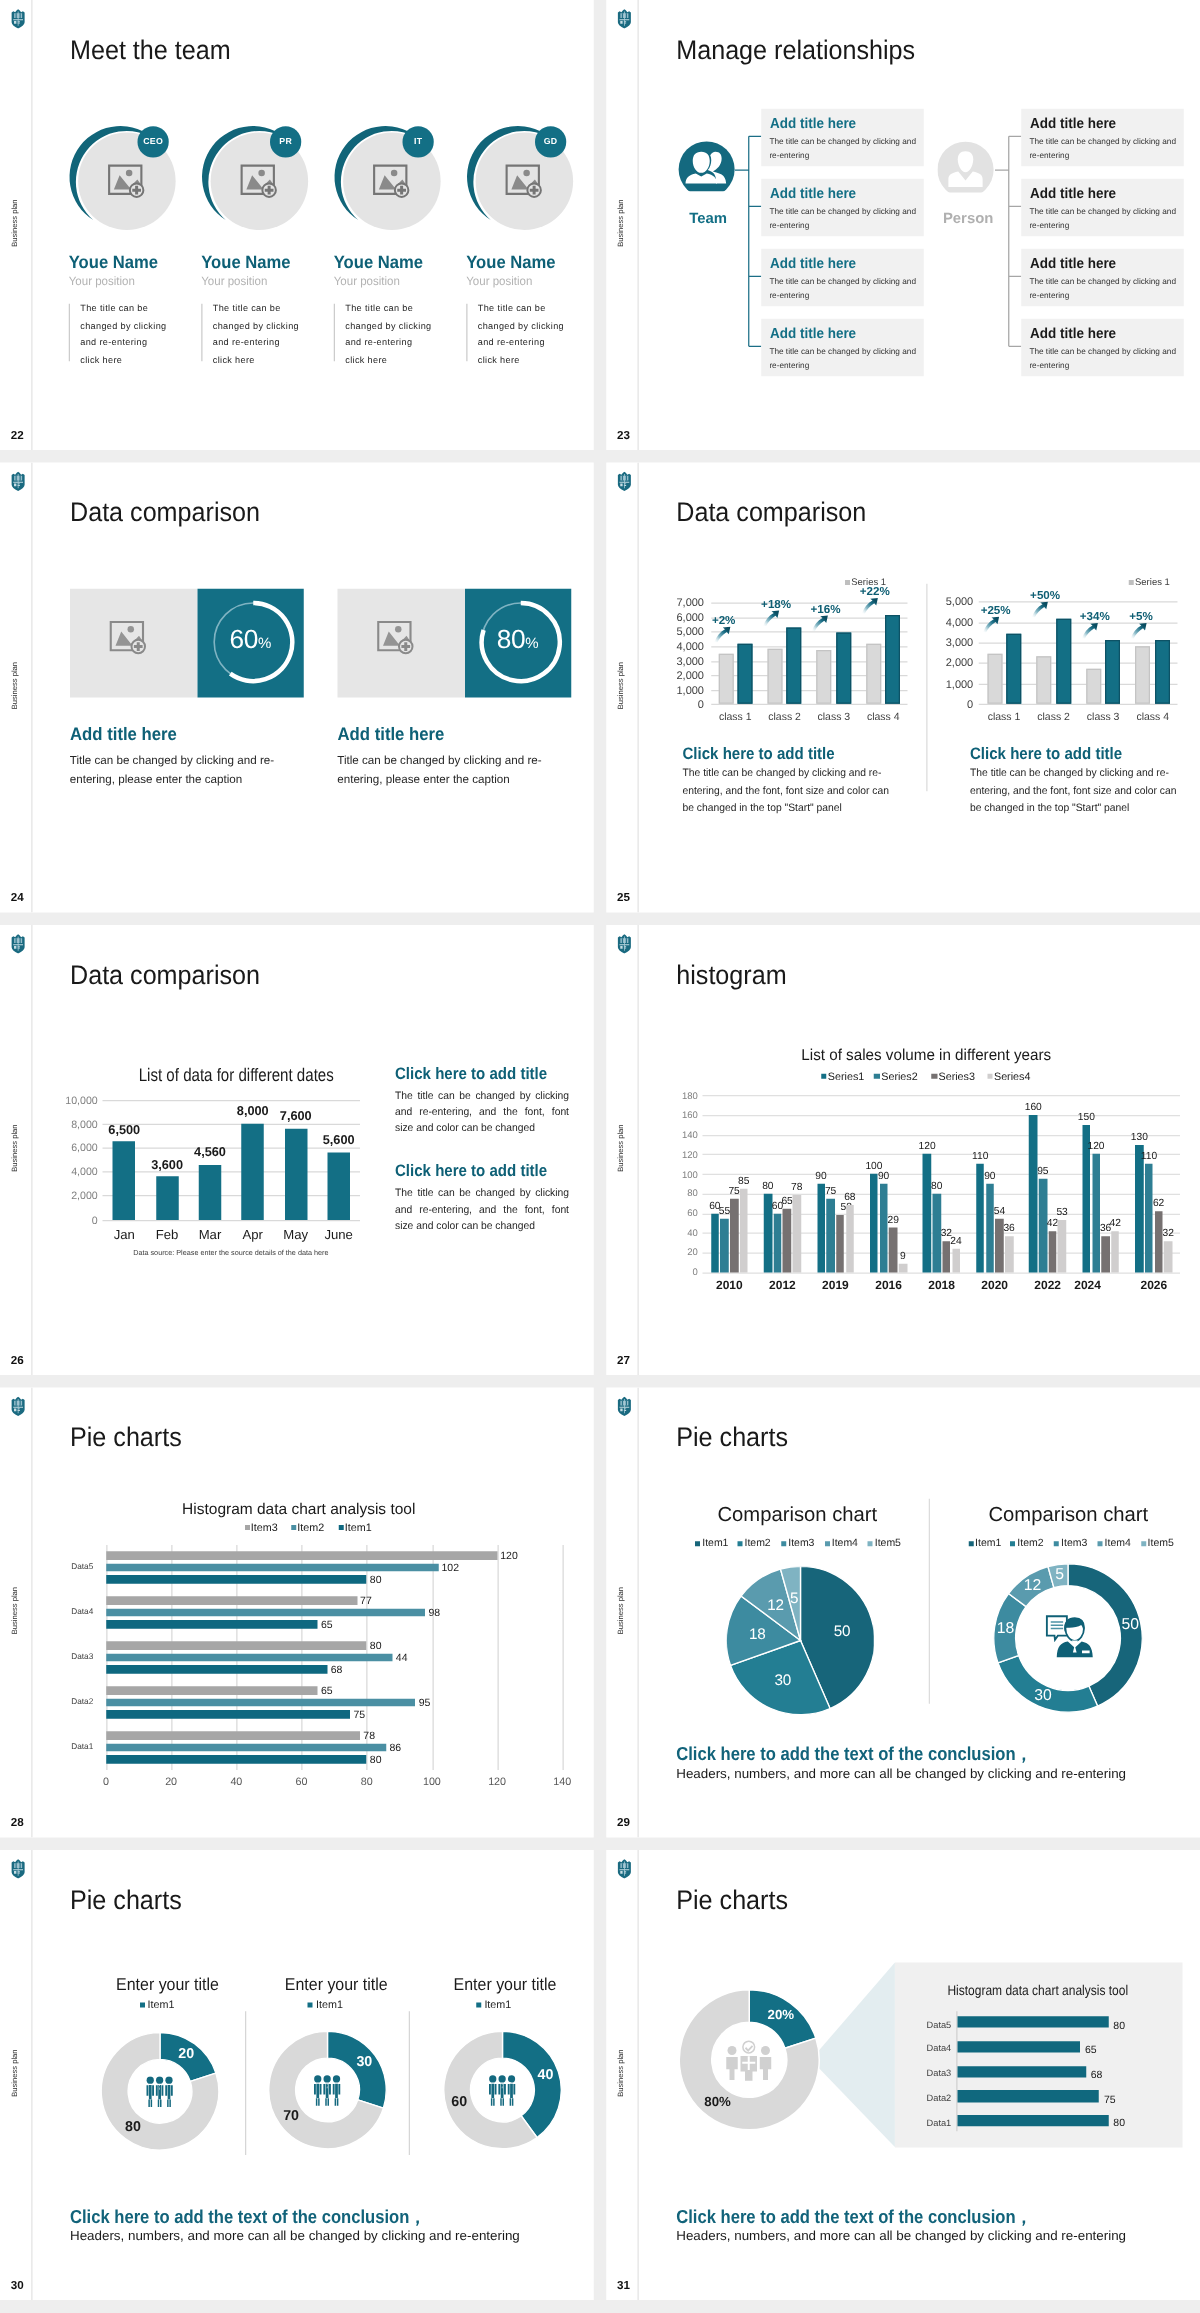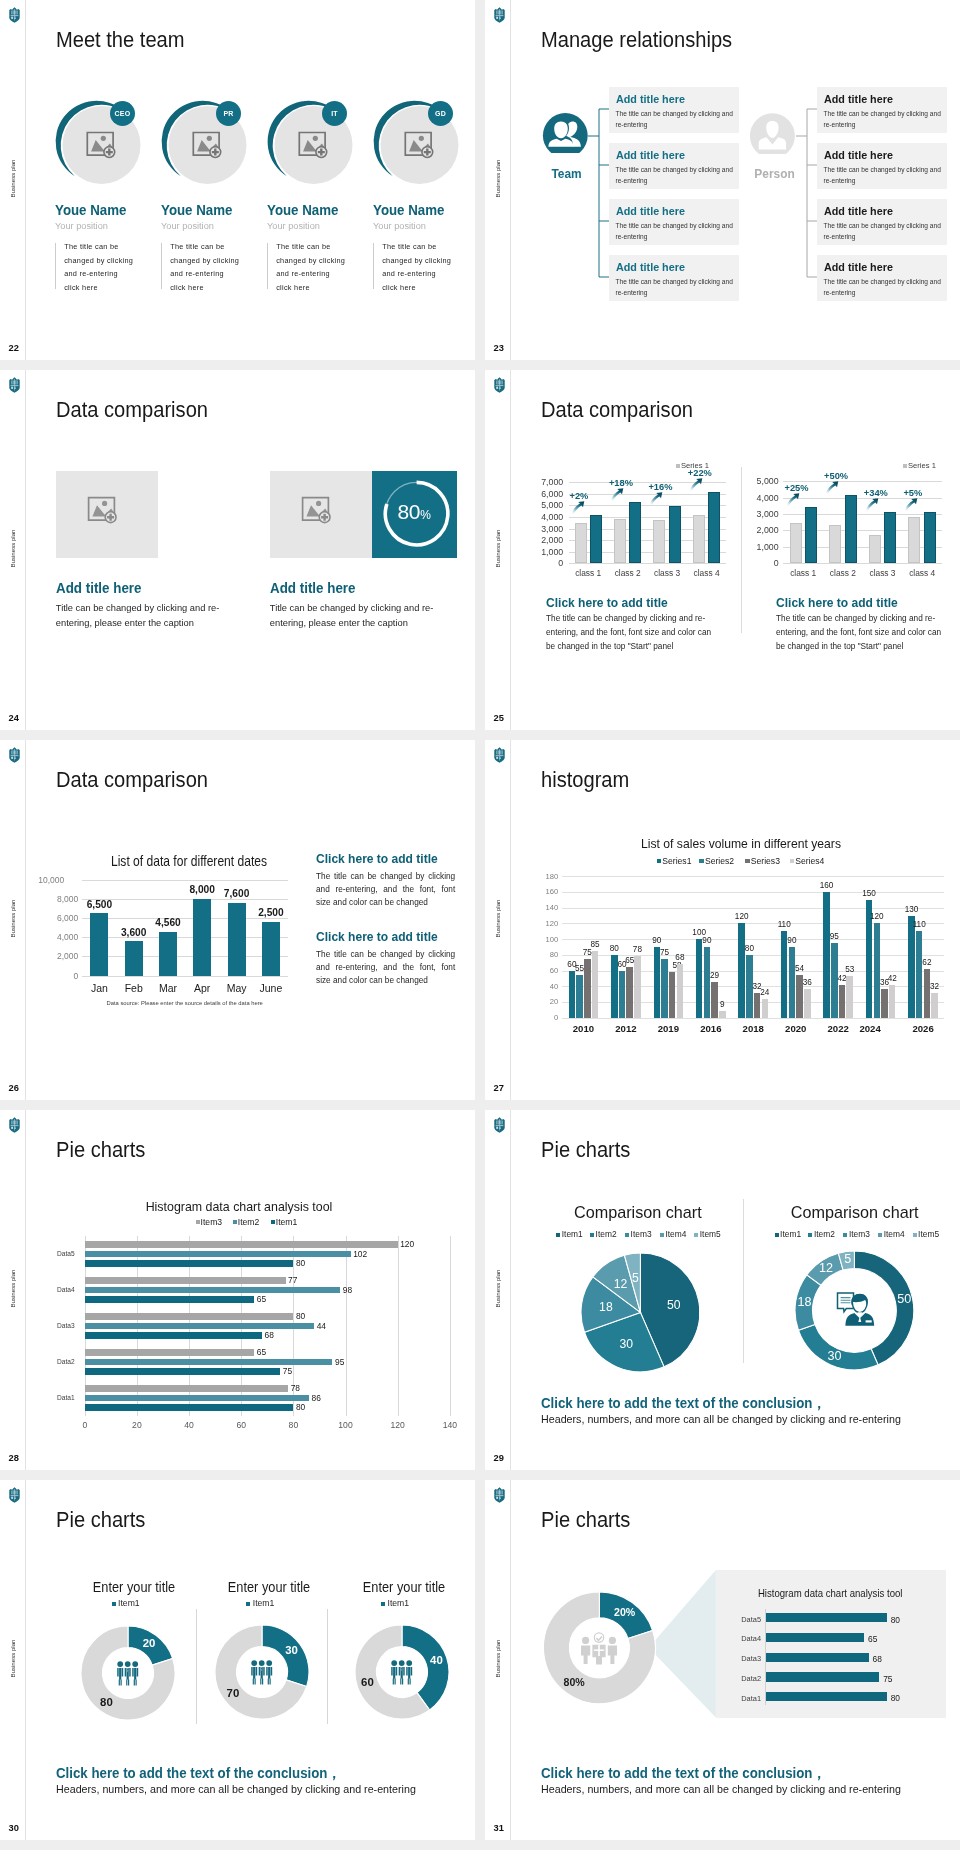--- a/index.html
+++ b/index.html
@@ -230,20 +230,29 @@
   <div class="title">Data comparison</div>
 
   <div class="ab" style="left:55.8px;top:101.3px;width:102px;height:86.4px;background:#e6e6e6">
     <svg width="40" height="36" viewBox="0 0 40 36" style="position:absolute;left:31px;top:25px">
        <path d="M1.6 1.6 h25.8 v22.6 h-25.8 z" fill="none" stroke="#8a8a8a" stroke-width="1.7"></path>
        <path d="M5.4 20.6 L10 9.2 L17.9 19.1 L24.2 12.6 L26.5 15.9 L26.5 20.6 Z" fill="#949494"></path>
        <circle cx="17.6" cy="7.4" r="2.6" fill="#949494"></circle>
        <circle cx="23.6" cy="21.2" r="5.4" fill="#e6e6e6" stroke="#8a8a8a" stroke-width="1.6"></circle>
        <path d="M22.4 17.7 h2.4 v2.3 h2.3 v2.4 h-2.3 v2.3 h-2.4 v-2.3 h-2.3 v-2.4 h2.3 z" fill="#8a8a8a"></path>
     </svg>
+  </div>
+  <div class="ab" style="left:157.9px;top:101.3px;width:84.8px;height:86.4px;background:#136F85">
+    <svg width="84.8" height="86.4" viewBox="0 0 84.8 86.4" style="position:absolute;left:0;top:0">
+      <circle cx="44.6" cy="42.65" r="31.25" fill="none" stroke="#7FB3C2" stroke-width="1.3"></circle>
+      <path d="M 44.6 11.4 A 31.25 31.25 0 1 1 26.23 67.93" fill="none" stroke="#ffffff" stroke-width="3.6"></path>
+    </svg>
+    <div class="ab" style="left:0;top:29px;width:84.8px;text-align:center;color:#fff;">
+      <span style="font-size:21px;letter-spacing:-0.3px">60</span><span style="font-size:12px">%</span>
+    </div>
   </div>
   <div class="dc-h" style="left:55.8px;top:210.3px">Add title here</div>
   <div class="dc-b" style="left:55.8px;top:230.5px">Title can be changed by clicking and re-entering, please enter the caption</div>
   <div class="ab" style="left:269.8px;top:101.3px;width:102px;height:86.4px;background:#e6e6e6">
     <svg width="40" height="36" viewBox="0 0 40 36" style="position:absolute;left:31px;top:25px">
        <path d="M1.6 1.6 h25.8 v22.6 h-25.8 z" fill="none" stroke="#8a8a8a" stroke-width="1.7"></path>
        <path d="M5.4 20.6 L10 9.2 L17.9 19.1 L24.2 12.6 L26.5 15.9 L26.5 20.6 Z" fill="#949494"></path>
        <circle cx="17.6" cy="7.4" r="2.6" fill="#949494"></circle>
        <circle cx="23.6" cy="21.2" r="5.4" fill="#e6e6e6" stroke="#8a8a8a" stroke-width="1.6"></circle>
        <path d="M22.4 17.7 h2.4 v2.3 h2.3 v2.4 h-2.3 v2.3 h-2.4 v-2.3 h-2.3 v-2.4 h2.3 z" fill="#8a8a8a"></path>
@@ -452,38 +461,38 @@
   <div class="axtxt" style="left:38.2px;top:230.6px;width:40px;text-align:right;font-size:8.5px;color:#808080">0</div>
   <div class="cl" style="left:82.2px;top:216.4px;width:205.8px;height:0.8px"></div>
   <div class="axtxt" style="left:38.2px;top:211.4px;width:40px;text-align:right;font-size:8.5px;color:#808080">2,000</div>
   <div class="cl" style="left:82.2px;top:197.2px;width:205.8px;height:0.8px"></div>
   <div class="axtxt" style="left:38.2px;top:192.2px;width:40px;text-align:right;font-size:8.5px;color:#808080">4,000</div>
   <div class="cl" style="left:82.2px;top:178.1px;width:205.8px;height:0.8px"></div>
   <div class="axtxt" style="left:38.2px;top:173.1px;width:40px;text-align:right;font-size:8.5px;color:#808080">6,000</div>
   <div class="cl" style="left:82.2px;top:158.9px;width:205.8px;height:0.8px"></div>
   <div class="axtxt" style="left:38.2px;top:153.9px;width:40px;text-align:right;font-size:8.5px;color:#808080">8,000</div>
   <div class="cl" style="left:82.2px;top:139.7px;width:205.8px;height:0.8px"></div>
-  <div class="axtxt" style="left:38.2px;top:134.7px;width:40px;text-align:left;font-size:8.5px;color:#808080">10,000</div>
+  <div class="axtxt" style="left:38.2px;top:134.7px;width:40px;text-align:right;font-size:8.5px;color:#808080">10,000</div>
   <div class="bar" style="left:90.4px;top:173.3px;width:18px;height:62.3px;background:#136F85"></div>
   <div class="ab" style="left:77.4px;top:158.8px;width:44px;text-align:center;font-size:10.2px;font-weight:bold;color:#1a1a1a">6,500</div>
   <div class="axtxt" style="left:77.4px;top:242.1px;width:44px;text-align:center;font-size:10.5px;color:#1a1a1a">Jan</div>
   <div class="bar" style="left:124.7px;top:201.1px;width:18px;height:34.5px;background:#136F85"></div>
   <div class="ab" style="left:111.7px;top:186.6px;width:44px;text-align:center;font-size:10.2px;font-weight:bold;color:#1a1a1a">3,600</div>
   <div class="axtxt" style="left:111.7px;top:242.1px;width:44px;text-align:center;font-size:10.5px;color:#1a1a1a">Feb</div>
   <div class="bar" style="left:159.0px;top:191.9px;width:18px;height:43.7px;background:#136F85"></div>
   <div class="ab" style="left:146.0px;top:177.4px;width:44px;text-align:center;font-size:10.2px;font-weight:bold;color:#1a1a1a">4,560</div>
   <div class="axtxt" style="left:146.0px;top:242.1px;width:44px;text-align:center;font-size:10.5px;color:#1a1a1a">Mar</div>
   <div class="bar" style="left:193.2px;top:158.9px;width:18px;height:76.7px;background:#136F85"></div>
   <div class="ab" style="left:180.2px;top:144.4px;width:44px;text-align:center;font-size:10.2px;font-weight:bold;color:#1a1a1a">8,000</div>
   <div class="axtxt" style="left:180.2px;top:242.1px;width:44px;text-align:center;font-size:10.5px;color:#1a1a1a">Apr</div>
   <div class="bar" style="left:227.6px;top:162.7px;width:18px;height:72.9px;background:#136F85"></div>
   <div class="ab" style="left:214.6px;top:148.2px;width:44px;text-align:center;font-size:10.2px;font-weight:bold;color:#1a1a1a">7,600</div>
   <div class="axtxt" style="left:214.6px;top:242.1px;width:44px;text-align:center;font-size:10.5px;color:#1a1a1a">May</div>
   <div class="bar" style="left:261.9px;top:181.9px;width:18px;height:53.7px;background:#136F85"></div>
-  <div class="ab" style="left:248.9px;top:167.4px;width:44px;text-align:center;font-size:10.2px;font-weight:bold;color:#1a1a1a">2,500</div>
+  <div class="ab" style="left:248.9px;top:167.4px;width:44px;text-align:center;font-size:10.2px;font-weight:bold;color:#1a1a1a">5,600</div>
   <div class="axtxt" style="left:248.9px;top:242.1px;width:44px;text-align:center;font-size:10.5px;color:#1a1a1a">June</div>
   <div class="ab" style="left:62.2px;top:259.6px;width:245px;text-align:center;font-size:5.8px;color:#404040">Data source: Please enter the source details of the data here</div>
   <div class="ch-h" style="left:316.3px;top:110.5px">Click here to add title</div>
   <div class="ch-b" style="left:316.3px;top:129.5px;width:145px;text-align:justify;line-height:13.3px">The title can be changed by clicking and re-entering, and the font, font size and color can be changed</div>
   <div class="ch-h" style="left:316.3px;top:188.5px">Click here to add title</div>
   <div class="ch-b" style="left:316.3px;top:207.5px;width:145px;text-align:justify;line-height:13.3px">The title can be changed by clicking and re-entering, and the font, font size and color can be changed</div>
 </div>
 
 <div class="slide s5">
   <div class="sidebar-chrome">

